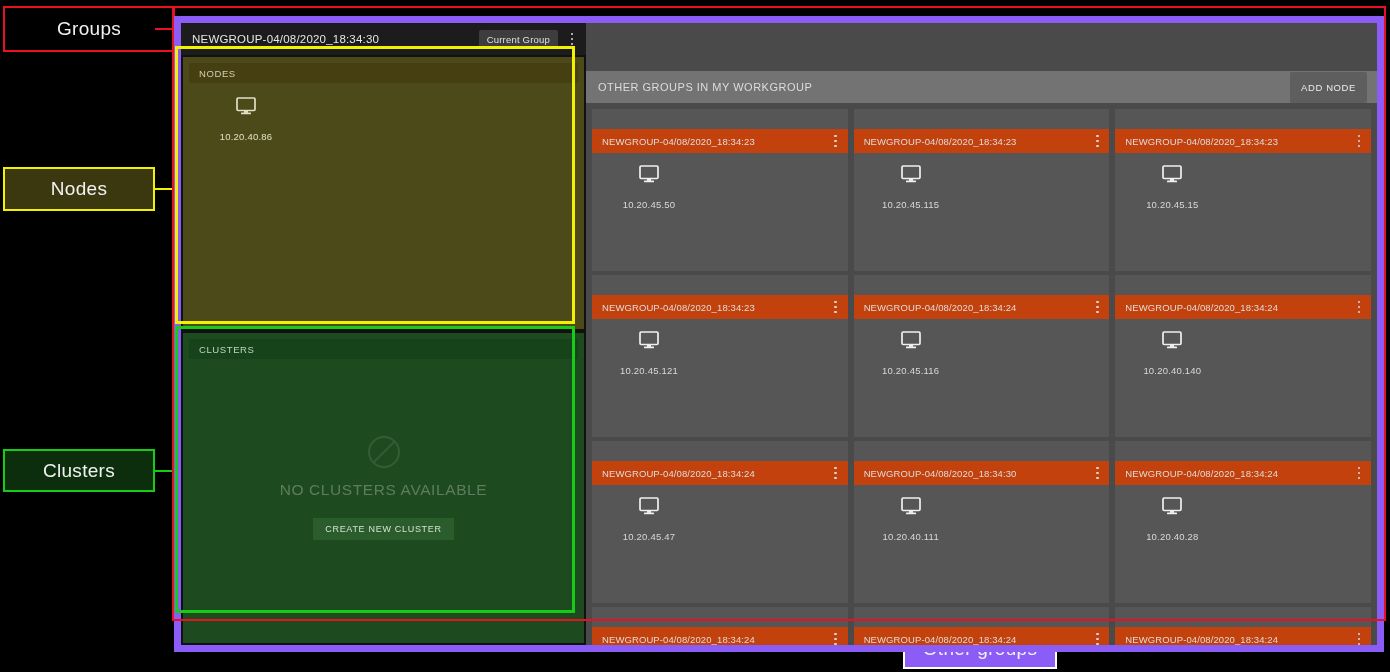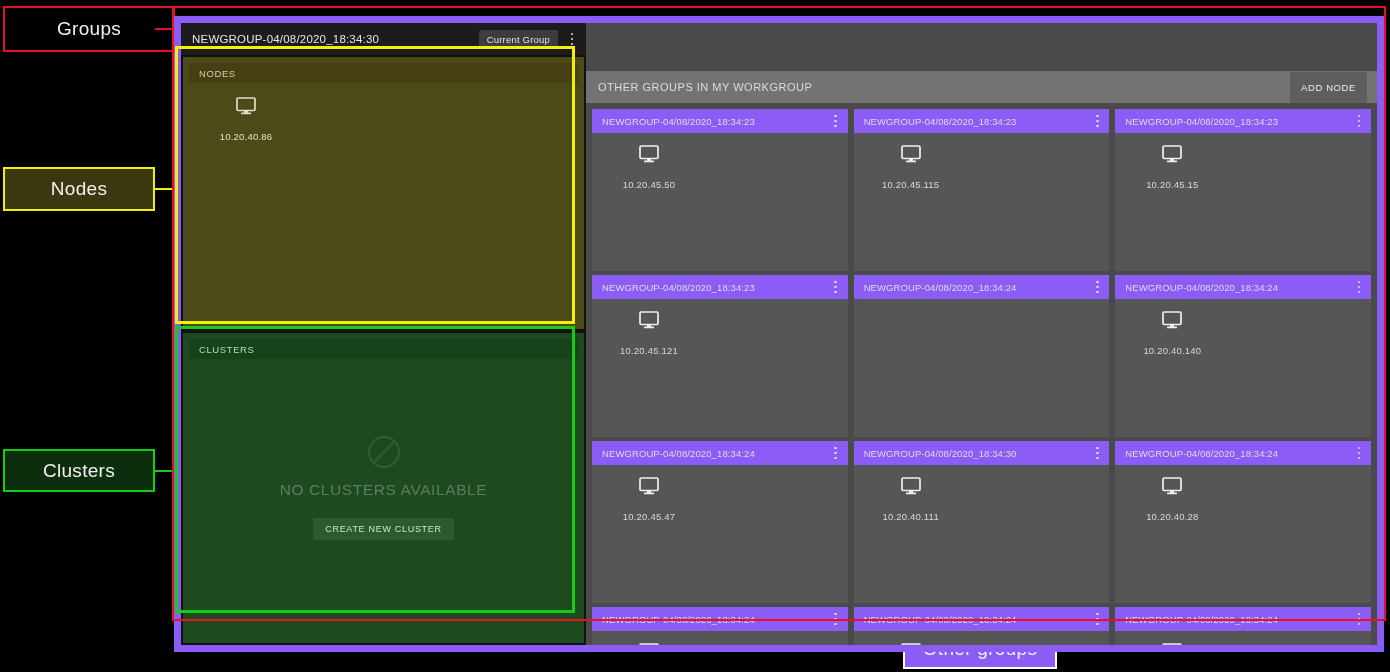--- a/index.html
+++ b/index.html
@@ -285,24 +285,25 @@
 
   .gcard {
     background: #565656;
     display: flex;
     flex-direction: column;
     overflow: hidden;
   }
   .gcard-head {
     height: 24px;
     min-height: 24px;
-    background: #8b5cf6;
+    background: #c2410c;
     display: flex;
     align-items: center;
     padding: 0 4px 0 10px;
+    margin-top: 20px;
   }
   .gcard-title {
     flex: 1;
     color: #dedede;
     font-size: 9.5px;
     letter-spacing: 0.1px;
     white-space: nowrap;
     overflow: hidden;
   }
   .gcard-body {
@@ -476,20 +477,32 @@
           </div>
           <div class="gcard">
             <div class="gcard-head">
               <div class="gcard-title">NEWGROUP-04/08/2020_18:34:24</div>
               <div class="kebab">
                 <i></i>
                 <i></i>
                 <i></i>
               </div>
             </div>
+            <div class="gcard-body">
+              <div class="node-tile">
+                <span>
+                  <svg width="20" height="18" viewBox="0 0 20 18" fill="none">
+                    <rect x="1" y="1" width="18" height="12.5" rx="1.2" stroke="#f0f0f0" stroke-width="1.7" fill="none"></rect>
+                    <rect x="8" y="13.5" width="4" height="2.4" fill="#f0f0f0"></rect>
+                    <rect x="5" y="15.6" width="10" height="1.7" rx="0.6" fill="#f0f0f0"></rect>
+                  </svg>
+                </span>
+                <span class="node-ip">10.20.45.116</span>
+              </div>
+            </div>
           </div>
           <div class="gcard">
             <div class="gcard-head">
               <div class="gcard-title">NEWGROUP-04/08/2020_18:34:24</div>
               <div class="kebab">
                 <i></i>
                 <i></i>
                 <i></i>
               </div>
             </div>

